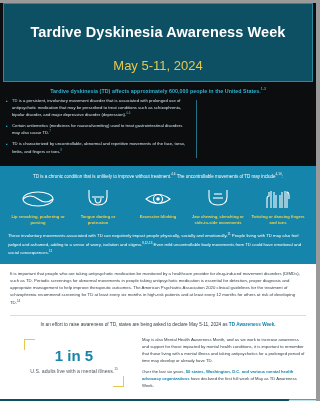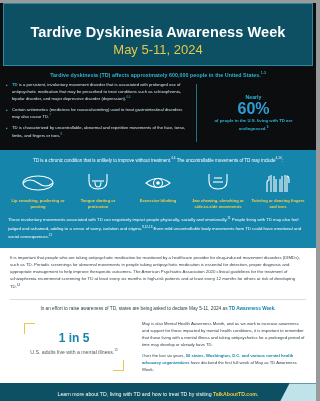--- a/index.html
+++ b/index.html
@@ -10,21 +10,21 @@
     overflow: hidden;
   }
   .page { width: 316px; height: 401px; position: relative; background: #0b0d0f; }
 
   
   .header {
     background: #0d4f63; border: 1px solid #2b8aa0;
     margin: 3px 3px 0 3px; padding: 7px 4px 8px 4px; text-align: center;
   }
   .header h1 { color: #ffffff; font-size: 14.5px; font-weight: bold; letter-spacing: .1px; line-height: 1.1; margin-top: 14px; }
-  .header h2 { color: #e8c84a; font-size: 13px; font-weight: normal; margin-top: 2px; line-height: 1.1; }
+  .header h2 { color: #e8c84a; font-size: 13px; font-weight: normal; margin-top: 18px; line-height: 1.1; }
 
   
   .darkband { background: #0b0d0f; padding: 5px 6px 6px 6px; position: relative; }
   .darkband .lead {
     color: #2eb4d4; font-size: 5.3px; font-weight: bold; text-align: center;
     letter-spacing: .05px; margin-bottom: 4px;
   }
   .darkband .lead sup { font-size: 3.4px; }
   .dbcols { display: flex; align-items: stretch; }
   .dbleft { flex: 0 0 190px; padding-right: 6px; }
@@ -63,21 +63,21 @@
   .declare .line { border-top: 1px solid #d8dde0; padding-top: 6px; }
   .declare p { color: #2c3e46; font-size: 4.7px; }
   .declare b { color: #1685ab; }
 
   
   .midcols { background: #ffffff; display: flex; padding: 4px 10px 10px 10px; }
   .statbox { flex: 0 0 128px; position: relative; padding: 10px 6px; text-align: center; }
   .statbox .corner { position: absolute; width: 11px; height: 11px; }
   .statbox .tl { top: 2px; left: 14px; border-top: 1.6px solid #e8c84a; border-left: 1.6px solid #e8c84a; }
   .statbox .br { bottom: 2px; right: 14px; border-bottom: 1.6px solid #e8c84a; border-right: 1.6px solid #e8c84a; }
-  .statbox .big { color: #1685ab; font-size: 12px; font-weight: bold; }
+  .statbox .big { color: #1685ab; font-size: 15px; font-weight: bold; }
   .statbox .sub { color: #4a5a62; font-size: 5.2px; line-height: 1.7; margin-top: 3px; }
   .statbox .sub sup { font-size: 3.2px; }
   .copycol { flex: 1; padding-left: 4px; }
   .copycol p { color: #2c3e46; font-size: 4.2px; line-height: 1.6; }
   .copycol p + p { margin-top: 5px; }
   .copycol b { color: #1685ab; }
 
   
   .cta { position: relative; background: #0d4f63; height: 22px; display: flex; align-items: center; justify-content: center; }
   .cta .txt { color: #ffffff; font-size: 5.2px; position: relative; z-index: 2; }
@@ -118,25 +118,20 @@
           <p><span>Certain antiemetics (medicines for nausea/vomiting) used to treat gastrointestinal disorders may also cause TD.</span><sup>7</sup></p>
         </div>
 
         <div class="bullet">
           <span class="dot">▪</span>
           <p><span>TD is characterized by uncontrollable, abnormal and repetitive movements of the face, torso, limbs, and fingers or toes.</span><sup>8</sup></p>
         </div>
 
       </div>
       <div class="dbdiv"></div>
-      <div class="dbright">
-        <div class="k1">Nearly</div>
-        <div class="k2">60%</div>
-        <div class="k3"><span>of people in the U.S. living with TD are undiagnosed.</span><sup>9</sup></div>
-      </div>
     </div>
   </div>
 
   <div class="teal">
     <div class="intro">
       <span>TD is a chronic condition that is unlikely to improve without treatment.</span><sup>4,6</sup><span> The uncontrollable movements of TD may include</span><sup>4,10</sup><span>:</span>
     </div>
 
     <div class="symrow">
 

